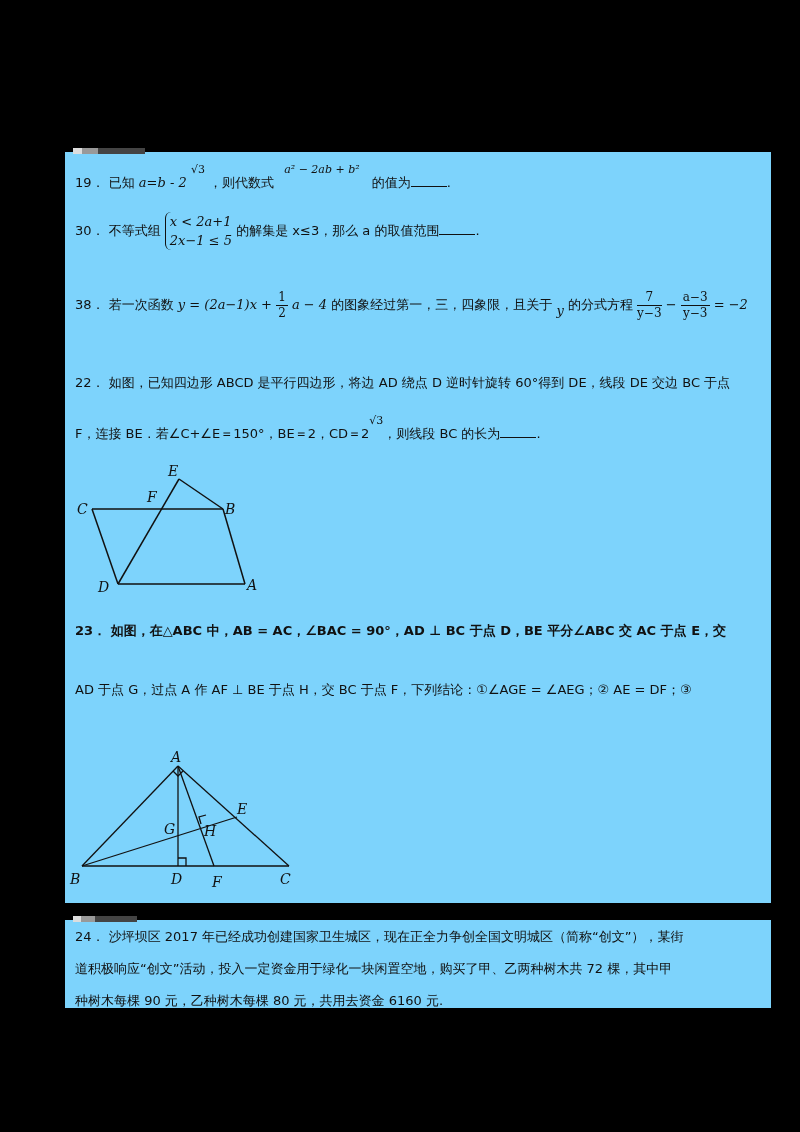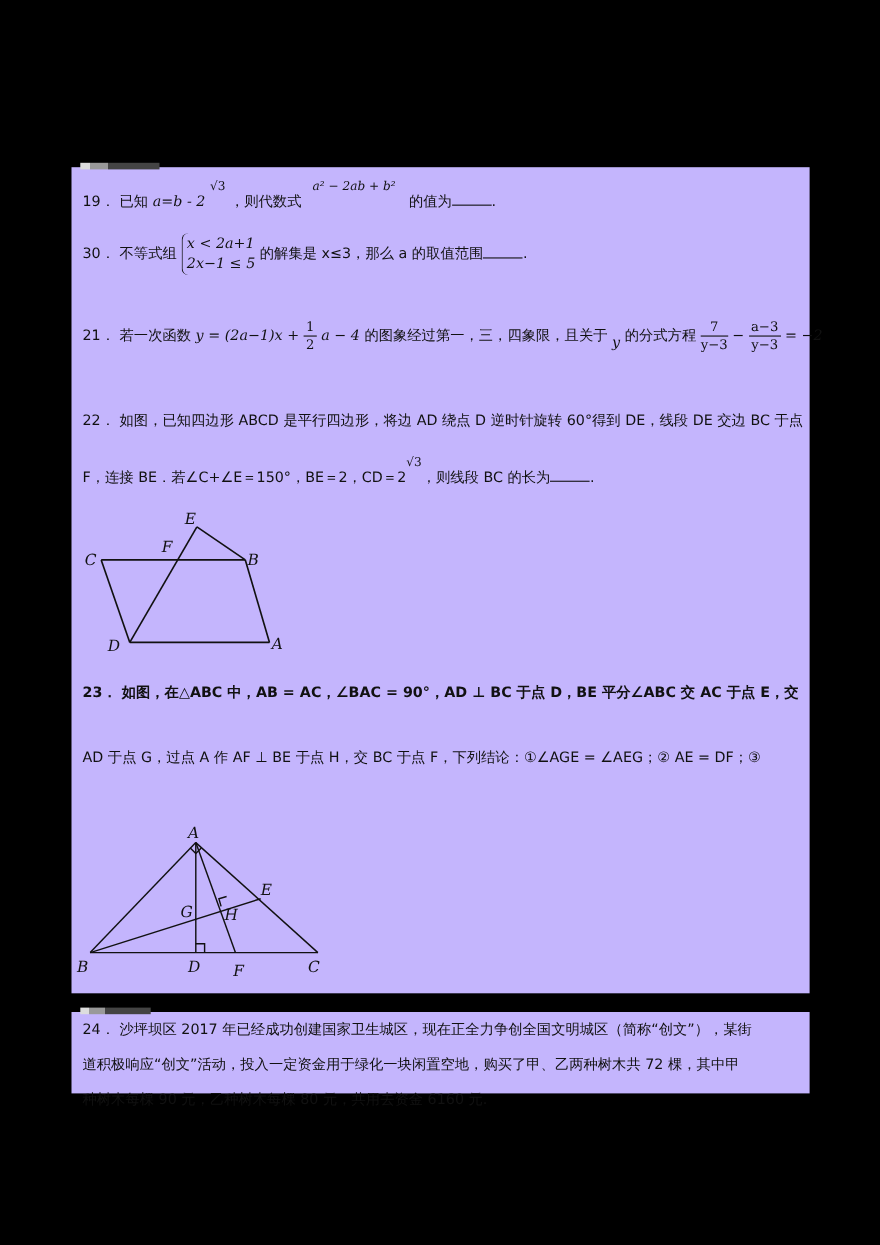--- a/index.html
+++ b/index.html
@@ -1,20 +1,20 @@
 <!DOCTYPE html>
 <html><head>
 <meta charset="utf-8">
 <style>
   html, body { margin:0; padding:0; }
   body { width:800px; height:1132px; background:#000; position:relative; overflow:hidden;
          font-family:"DejaVu Sans","Liberation Sans",sans-serif; color:#111; }
-  .panel { position:absolute; left:65px; width:671px; background:#c4b5fd; }
+  .panel { position:absolute; left:65px; width:671px; background:#7dd3fc;padding-left:35px; }
   #p1 { top:152px; height:751px; }
-  #p2 { top:920px; height:74px; }
+  #p2 { top:920px; height:88px; }
   .artifact { position:absolute; top:-4px; left:8px; width:72px; height:6px;
               background:linear-gradient(90deg,#ddd 0 12%,#999 12% 35%,#444 35% 100%); }
   .line { position:absolute; left:10px; font-size:13px; white-space:nowrap; line-height:18px; }
   .m { font-family:"DejaVu Serif","Liberation Serif",serif; font-style:italic; }
   .blank { display:inline-block; border-bottom:1.4px solid #111; height:12px; vertical-align:baseline; }
   .sup { position:relative; top:-14px; font-size:11px; font-family:"DejaVu Serif","Liberation Serif",serif; }
   .frac { display:inline-block; vertical-align:middle; text-align:center; font-family:"DejaVu Serif","Liberation Serif",serif; font-size:12px; line-height:15px; }
   .frac span { display:block; }
   .frac .num { border-bottom:1px solid #111; padding:0 2px; }
   .brace { display:inline-block; vertical-align:middle; font-family:"DejaVu Serif","Liberation Serif",serif; font-size:13px; line-height:19px; border-left:1.5px solid #111; border-radius:6px 0 0 6px; padding-left:4px; }
@@ -41,21 +41,21 @@
     <span>30．</span>
     <span>不等式组</span>
     <span class="brace">
       <span class="m">x &lt; 2a+1</span>
       <span class="m">2x−1 ≤ 5</span>
     </span>
     <span>的解集是 x≤3，那么 a 的取值范围</span><span class="blank" style="width:36px;"></span><span>.</span>
   </div>
 
   <div class="line" style="top:138px;">
-    <span>21．</span>
+    <span>38．</span>
     <span>若一次函数</span>
     <span class="m">y = (2a−1)x +</span>
     <span class="frac"><span class="num">1</span><span>2</span></span>
     <span class="m">a − 4</span>
     <span>的图象经过第一，三，四象限，且关于</span>
     <span class="m" style="position:relative;top:6px;">y</span>
     <span>的分式方程</span>
     <span class="frac"><span class="num">7</span><span>y−3</span></span>
     <span>−</span>
     <span class="frac"><span class="num">a−3</span><span>y−3</span></span>

